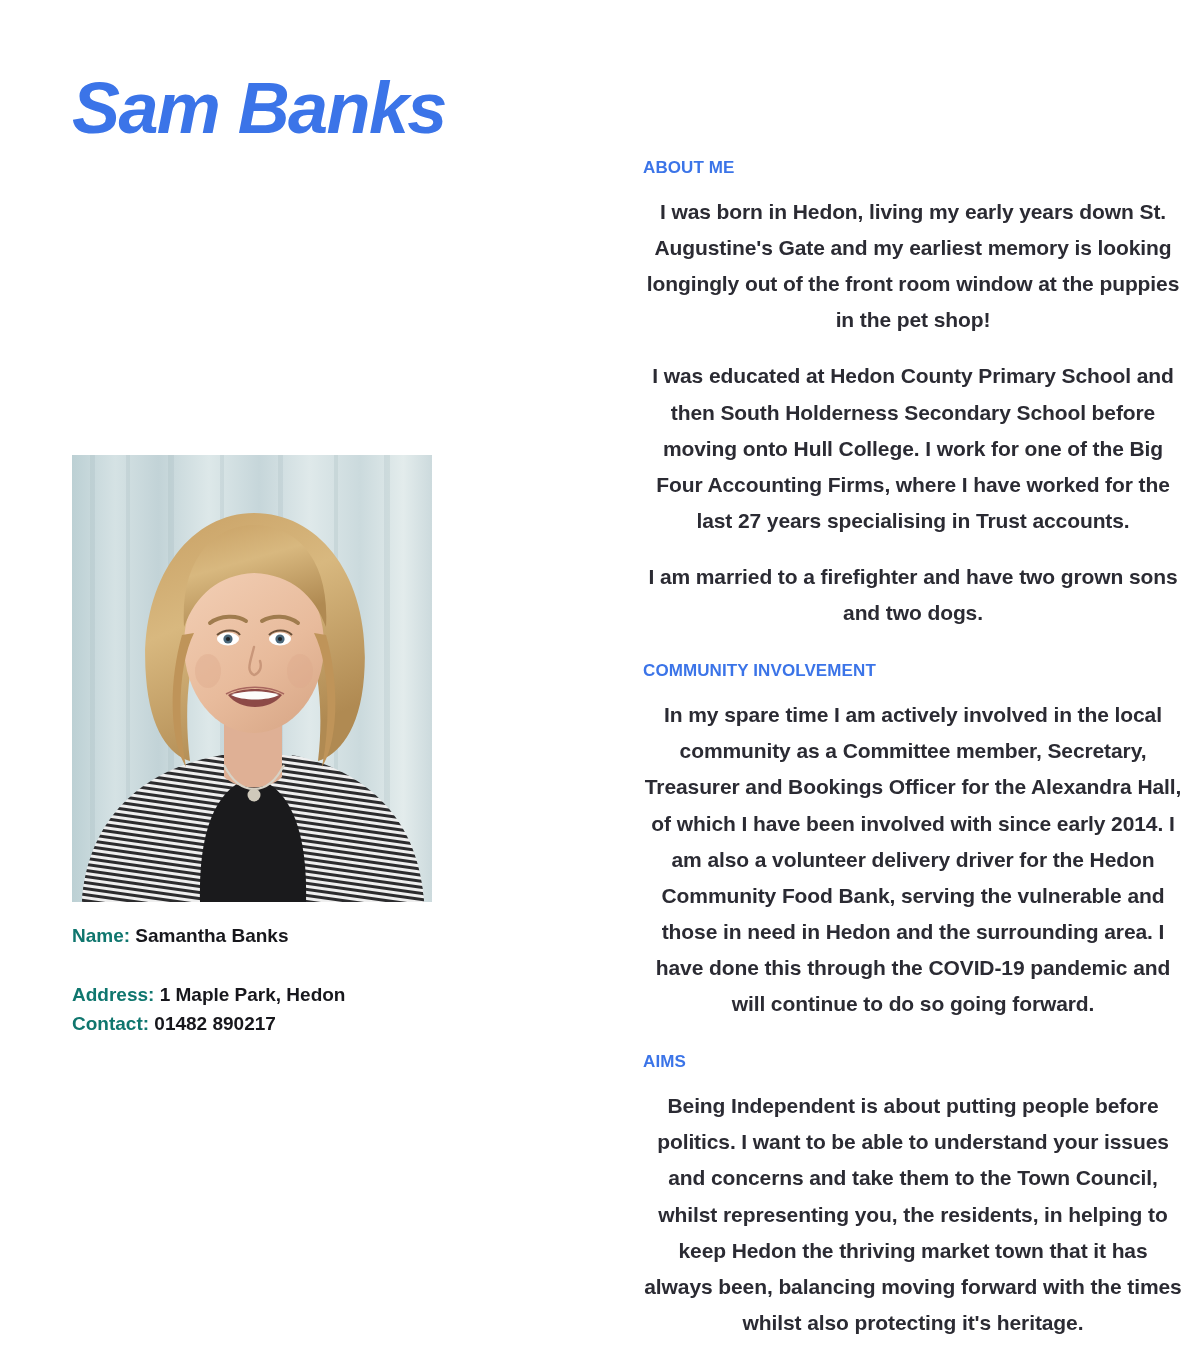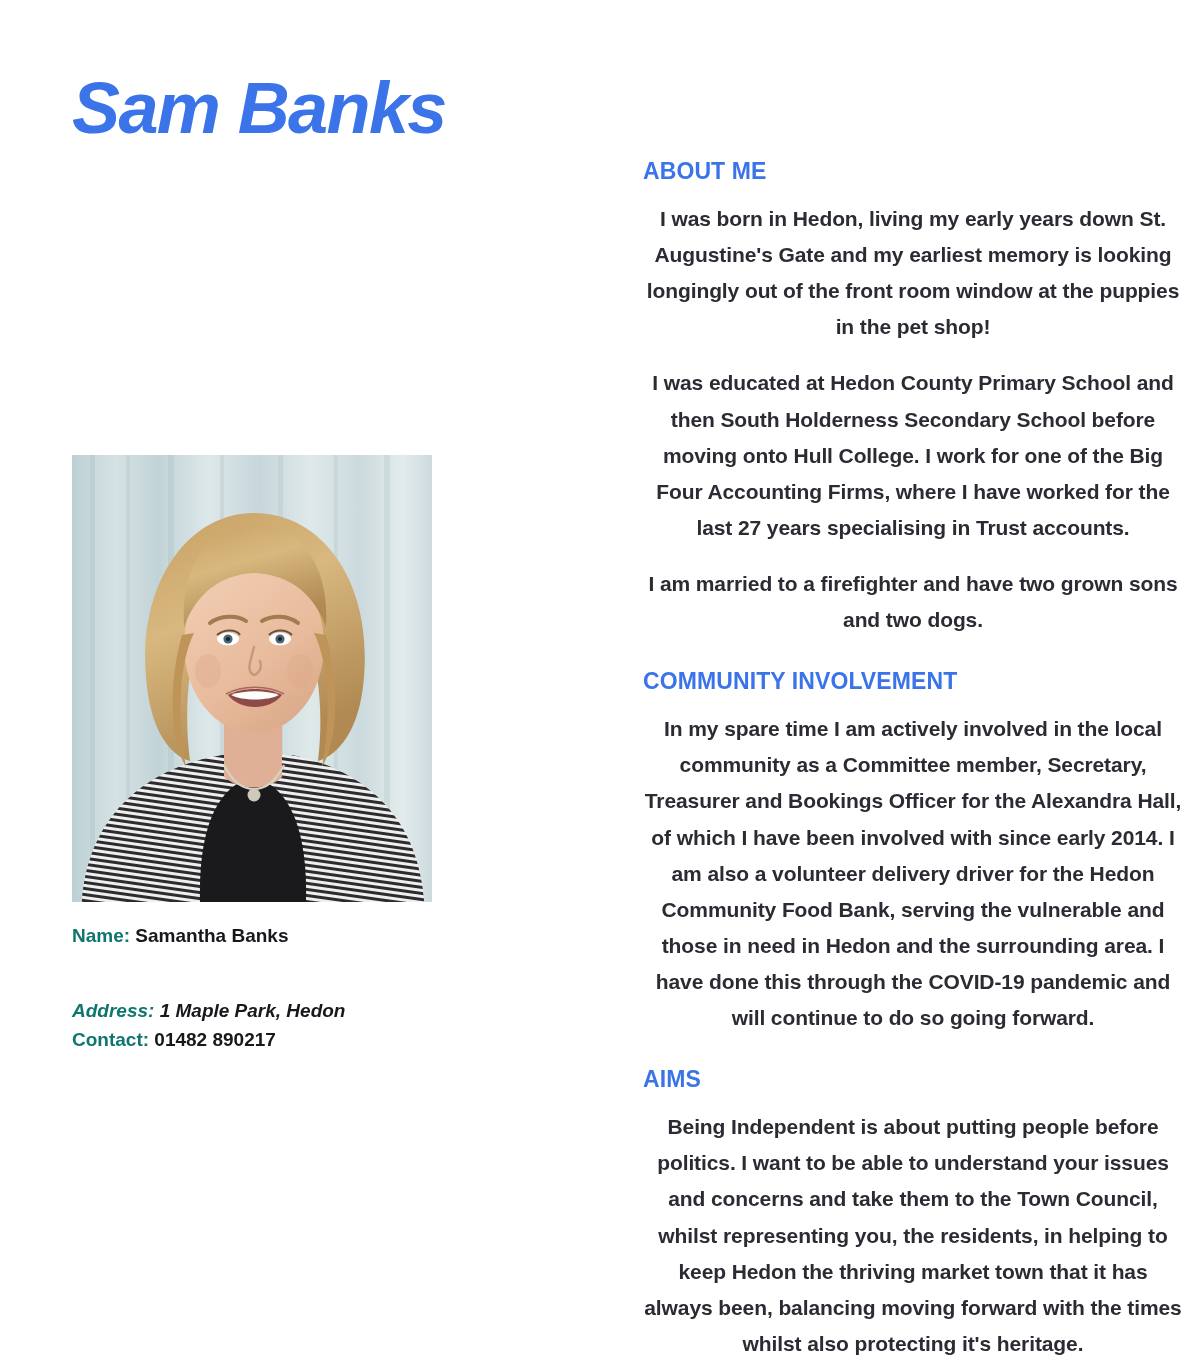--- a/index.html
+++ b/index.html
@@ -72,33 +72,33 @@
   .contact-block {
     position: absolute;
     left: 72px;
     top: 925px;
     width: 500px;
     font-size: 19px;
     font-weight: bold;
     line-height: 1.2;
   }
   .contact-line { margin-bottom: 6px; color: #17171c; }
-  .contact-line.spaced { margin-top: 52px; font-style: italic; }
+  .contact-line.spaced { margin-top: 36px; }
   .contact-label { color: #0f766e; }
 
   
   .col-right {
     position: absolute;
     left: 643px;
     top: 158px;
     width: 540px;
   }
 
   .section-heading {
-    font-size: 23px;
+    font-size: 17px;
     font-weight: bold;
     color: #3b74e8;
     letter-spacing: 0.1px;
     margin-bottom: 16px;
   }
 
   .section + .section { margin-top: 30px; }
 
   .body-para {
     font-size: 21px;

